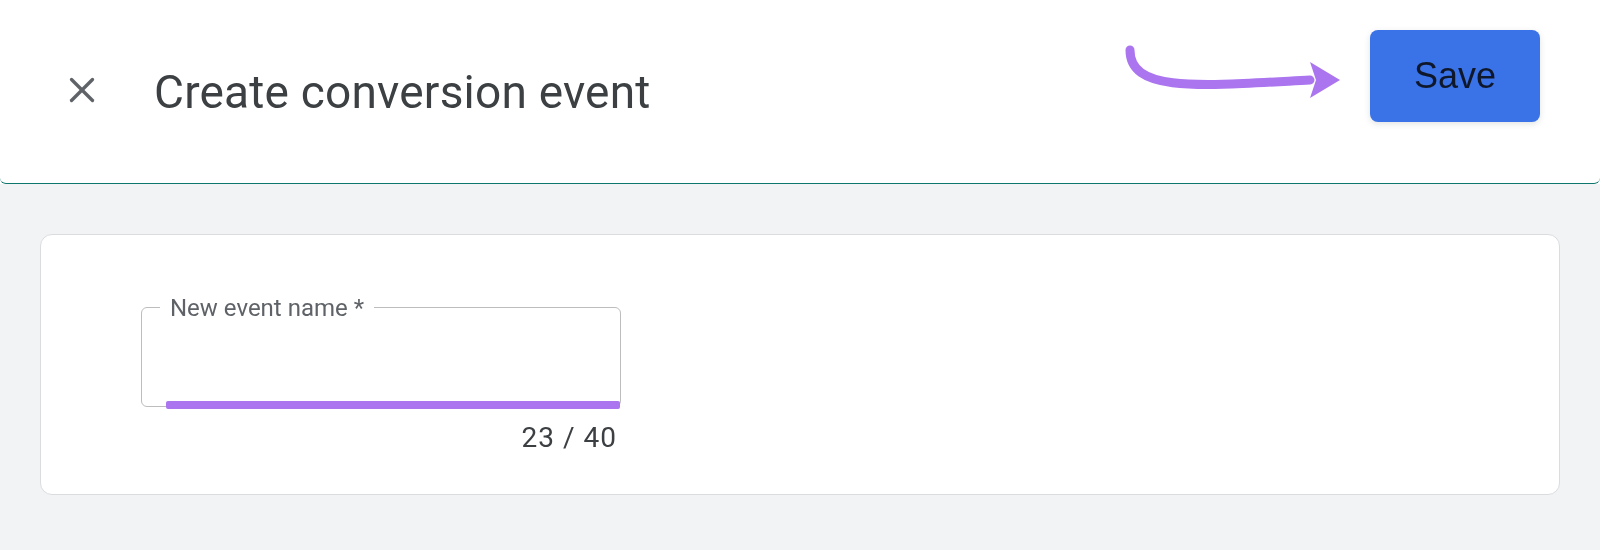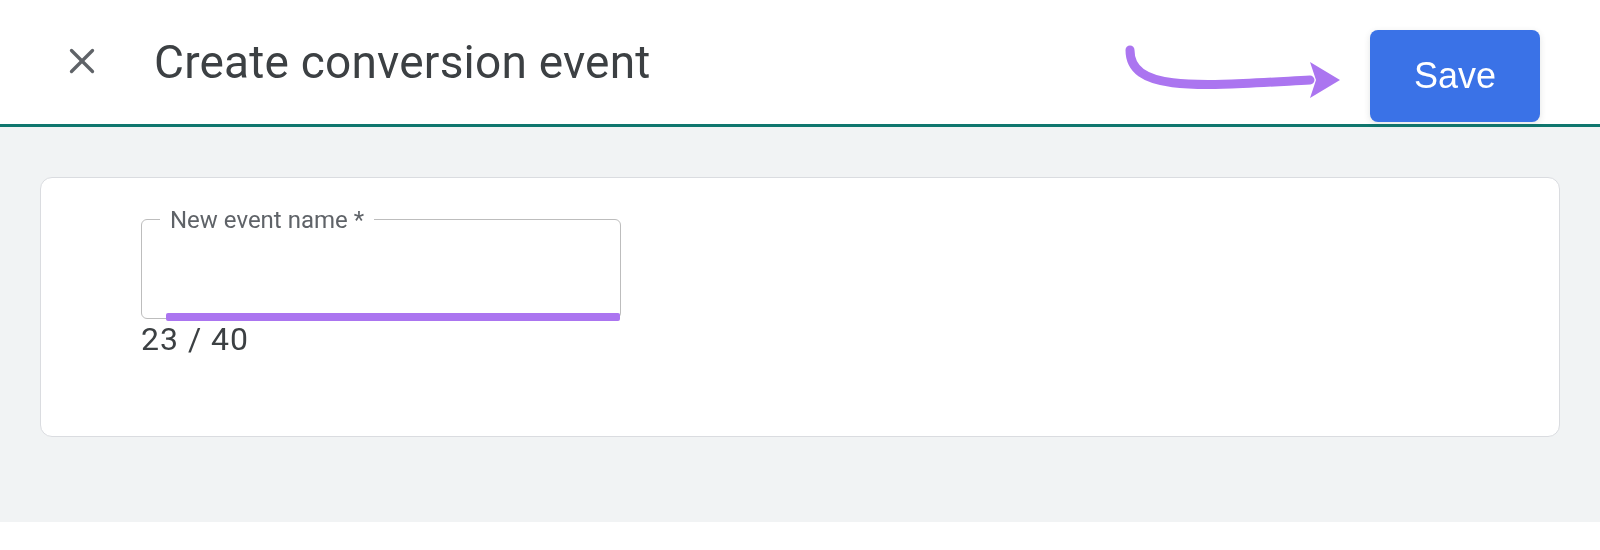--- a/index.html
+++ b/index.html
@@ -6,24 +6,25 @@
   html, body {
     width: 1600px;
     height: 550px;
     font-family: 'Google Sans', Roboto, 'Helvetica Neue', Arial, sans-serif;
     background: #fff;
     overflow: hidden;
   }
   .header {
     display: flex;
     align-items: center;
-    height: 127px;
+    height: 184px;
     padding: 0 60px 0 60px;
-    border-bottom: 3px solid #0f766e;
+    border-bottom: 1px solid #0f766e;
     position: relative;
+    border-radius: 6px;
   }
   .close-btn {
     width: 44px;
     height: 44px;
     background: none;
     border: none;
     cursor: pointer;
     color: #5f6368;
     display: flex;
     align-items: center;
@@ -35,21 +36,21 @@
     font-size: 46px;
     font-weight: 400;
     color: #3c4043;
     letter-spacing: 0.2px;
   }
   .save-btn {
     position: absolute;
     right: 60px;
     top: 30px;
     background: #3a72e7;
-    color: #ffffff;
+    color: #0f172a;
     border: none;
     border-radius: 8px;
     padding: 0 44px;
     height: 92px;
     font-size: 36px;
     font-weight: 500;
     cursor: pointer;
     box-shadow: 0 2px 6px rgba(60,64,67,.15);
   }
   .annotation-arrow {
@@ -62,21 +63,21 @@
   }
   .content-area {
     background: #f1f3f4;
     height: calc(550px - 155px);
     padding: 50px 40px;
   }
   .card {
     background: #fff;
     border: 1px solid #dadce0;
     border-radius: 12px;
-    padding: 41px 100px 40px 100px;
+    padding: 72px 100px 40px 100px;
     min-height: 260px;
     position: relative;
   }
   .field-wrap {
     position: relative;
     width: 480px;
   }
   .text-field {
     position: relative;
     border: 1px solid #bdbdbd;
@@ -106,24 +107,24 @@
   .underline {
     position: absolute;
     left: 24px;
     right: 0;
     bottom: -3px;
     height: 8px;
     background: #ab75f0;
     border-radius: 2px;
   }
   .char-count {
-    text-align: left;
-    font-size: 32px;
+    text-align: right;
+    font-size: 28px;
     color: #3c4043;
-    margin-top: 1px;
+    margin-top: 14px;
     padding-right: 4px;
     letter-spacing: 1px;
   }
 </style>
 </head>
 <body>
 
 <div class="header">
   <button class="close-btn">
     <span>

